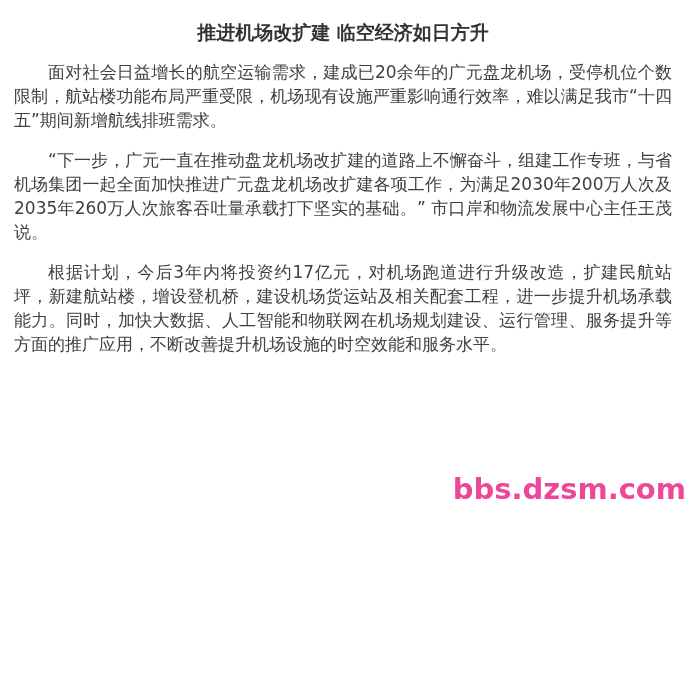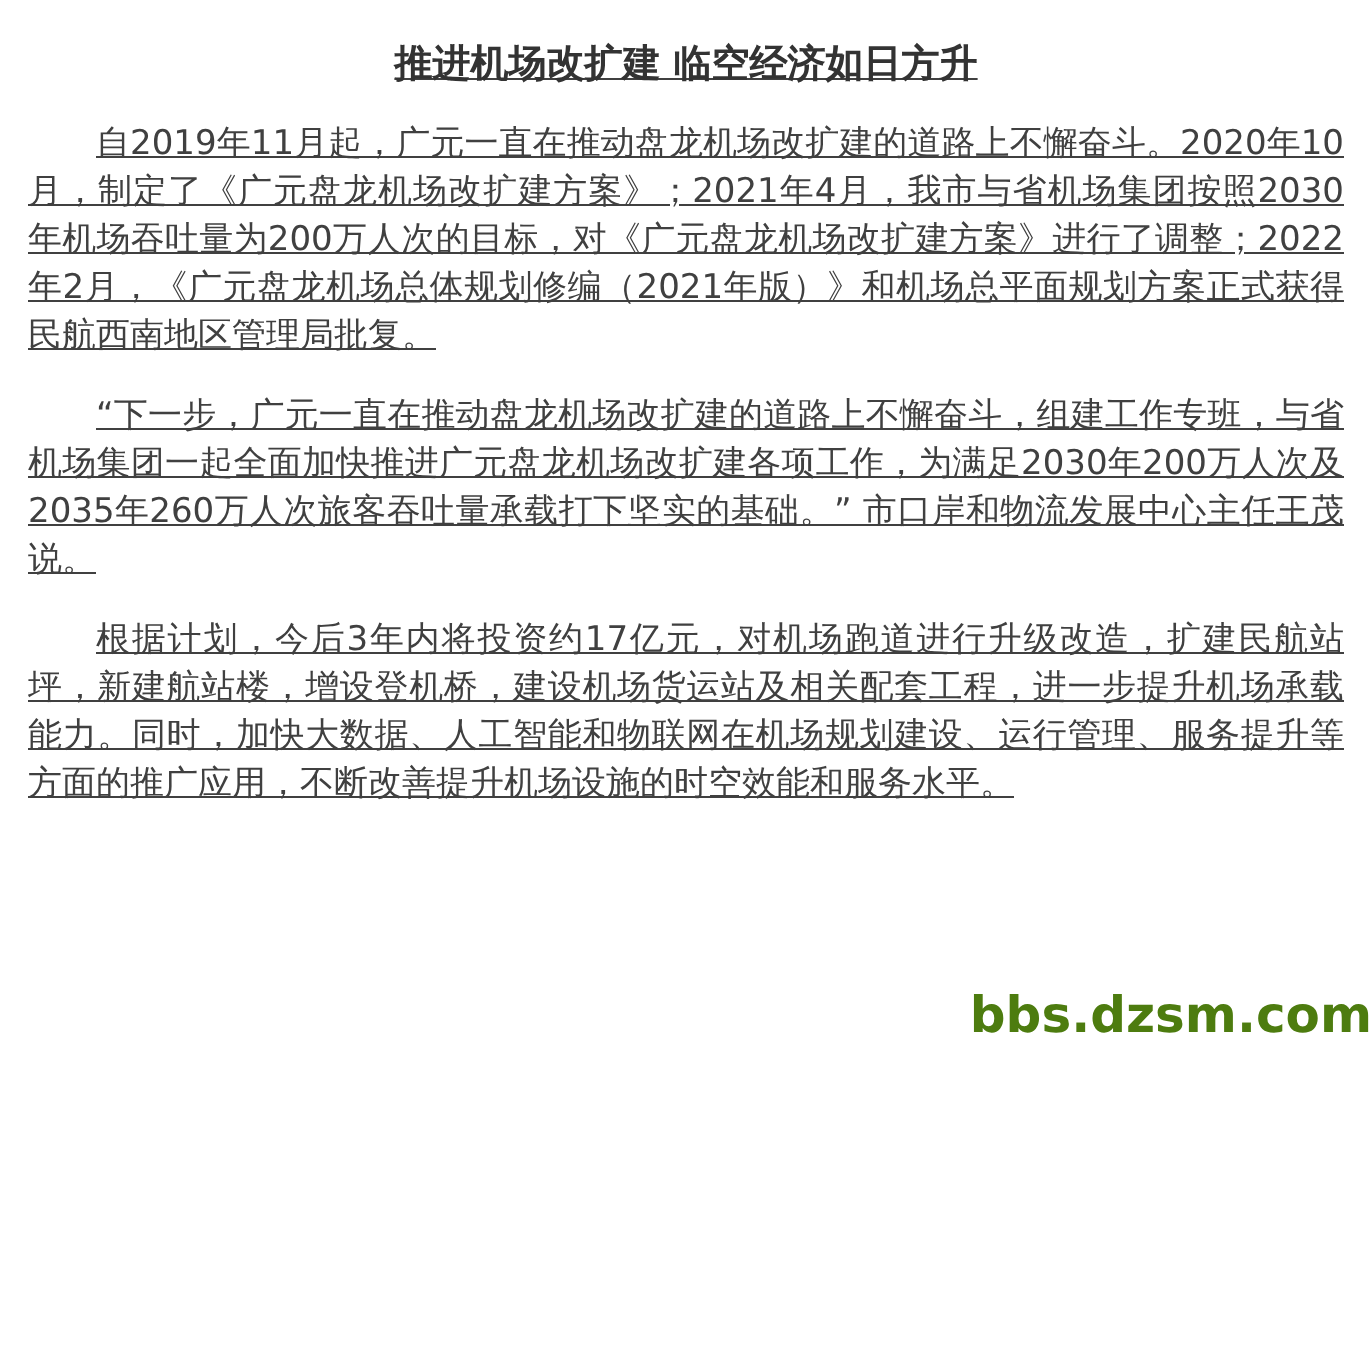--- a/index.html
+++ b/index.html
@@ -8,21 +8,20 @@
     background: #ffffff;
   }
   .page {
     position: relative;
     width: 686px;
     height: 522px;
     background: #ffffff;
     overflow: hidden;
     font-family: "DejaVu Sans", "Liberation Sans", sans-serif;
     color: #404040;
-    text-decoration: underline;
   }
   .title {
     margin: 0;
     padding-top: 20px;
     font-size: 19px;
     line-height: 24px;
     font-weight: 700;
     text-align: center;
     color: #333333;
   }
@@ -33,35 +32,35 @@
     margin: 16px 0 0 0;
     font-size: 17px;
     line-height: 24px;
     text-align: justify;
     text-indent: 2em;
     word-break: break-all;
   }
   .watermark {
     position: absolute;
     right: 0;
-    bottom: 2px;
-    font-size: 25px;
+    bottom: 18px;
+    font-size: 29px;
     line-height: 1;
     font-weight: 700;
-    color: #4d7c0f;
+    color: #ec4899;
     letter-spacing: 0px;
     white-space: nowrap;
   }
 </style>
 </head>
 <body>
 
 <div class="page">
   <h1 class="title">推进机场改扩建 临空经济如日方升</h1>
 
   <div class="content">
-    <p>自2019年11月起，广元一直在推动盘龙机场改扩建的道路上不懈奋斗。2020年10月，制定了《广元盘龙机场改扩建方案》；2021年4月，我市与省机场集团按照2030年机场吞吐量为200万人次的目标，对《广元盘龙机场改扩建方案》进行了调整；2022年2月，《广元盘龙机场总体规划修编（2021年版）》和机场总平面规划方案正式获得民航西南地区管理局批复。</p>
+    <p>面对社会日益增长的航空运输需求，建成已20余年的广元盘龙机场，受停机位个数限制，航站楼功能布局严重受限，机场现有设施严重影响通行效率，难以满足我市“十四五”期间新增航线排班需求。</p>
     <p>“下一步，广元一直在推动盘龙机场改扩建的道路上不懈奋斗，组建工作专班，与省机场集团一起全面加快推进广元盘龙机场改扩建各项工作，为满足2030年200万人次及2035年260万人次旅客吞吐量承载打下坚实的基础。” 市口岸和物流发展中心主任王茂说。</p>
     <p>根据计划，今后3年内将投资约17亿元，对机场跑道进行升级改造，扩建民航站坪，新建航站楼，增设登机桥，建设机场货运站及相关配套工程，进一步提升机场承载能力。同时，加快大数据、人工智能和物联网在机场规划建设、运行管理、服务提升等方面的推广应用，不断改善提升机场设施的时空效能和服务水平。</p>
   </div>
 
   <div class="watermark">bbs.dzsm.com</div>
 </div>
 
 </body></html>

